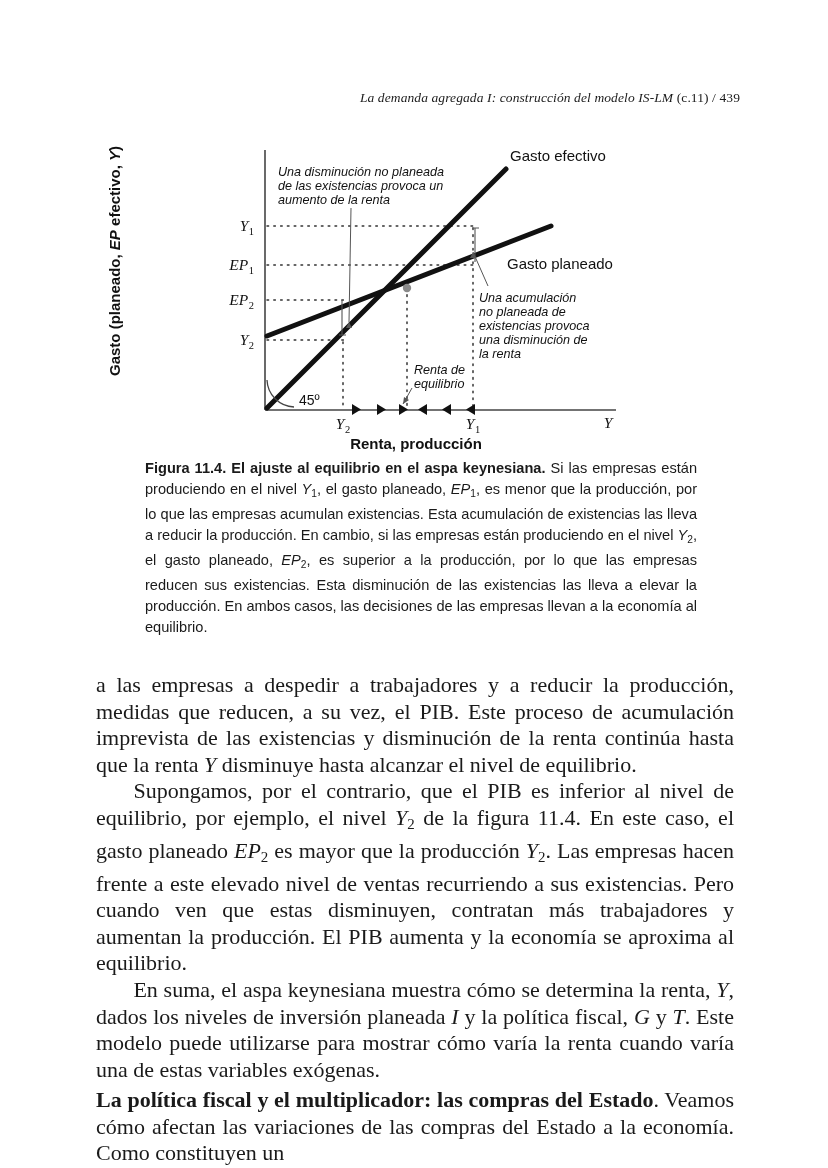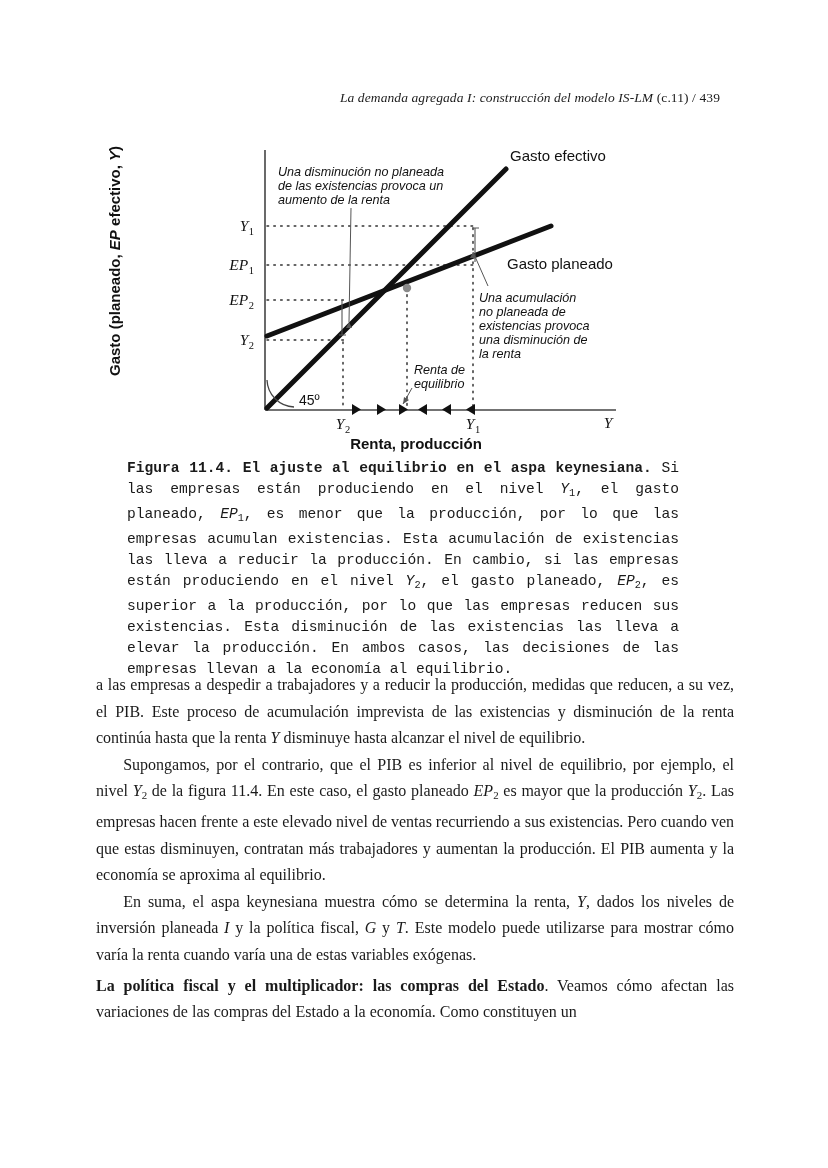--- a/index.html
+++ b/index.html
@@ -18,21 +18,21 @@
 
   .page {
     position: absolute;
     inset: 0;
   }
 
   
   .running-head {
     position: absolute;
     top: 90px;
-    right: 108px;
+    right: 88px;
     font-family: "Liberation Serif", serif;
     font-size: 13.5px;
     letter-spacing: 0.1px;
     white-space: nowrap;
   }
   .running-head .it { font-style: italic; }
 
   
   .figure-block {
     position: absolute;
@@ -45,43 +45,43 @@
     position: relative;
     width: 640px;
     height: 320px;
   }
   .figure-graphic svg { display: block; }
 
   
   .figure-caption {
     position: absolute;
     top: 458px;
-    left: 127px;
+    left: 145px;
     width: 552px;
-    font-family: Liberation Mono, monospace;
+    font-family: Liberation Sans, sans-serif;
     font-size: 14.6px;
     line-height: 21.2px;
     text-align: justify;
     text-justify: inter-word;
   }
   .figure-caption b { font-weight: bold; }
   .figure-caption .it { font-style: italic; }
   .figure-caption sub {
     font-size: 70%;
     vertical-align: -0.25em;
   }
 
   
   .body-text {
     position: absolute;
     top: 672px;
     left: 96px;
     width: 638px;
     font-family: "Liberation Serif", serif;
-    font-size: 16px;
+    font-size: 22px;
     line-height: 26.6px;
     text-align: justify;
     text-justify: inter-word;
   }
   .body-text p {
     margin: 0;
   }
   .body-text p.indent {
     text-indent: 1.7em;
   }

